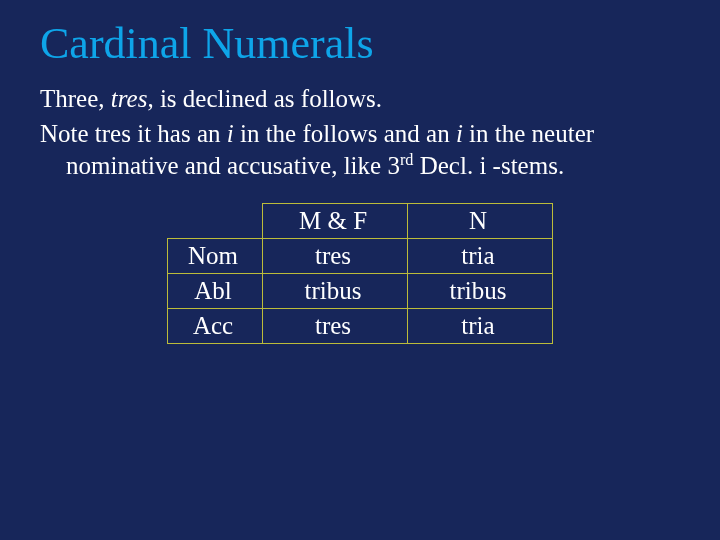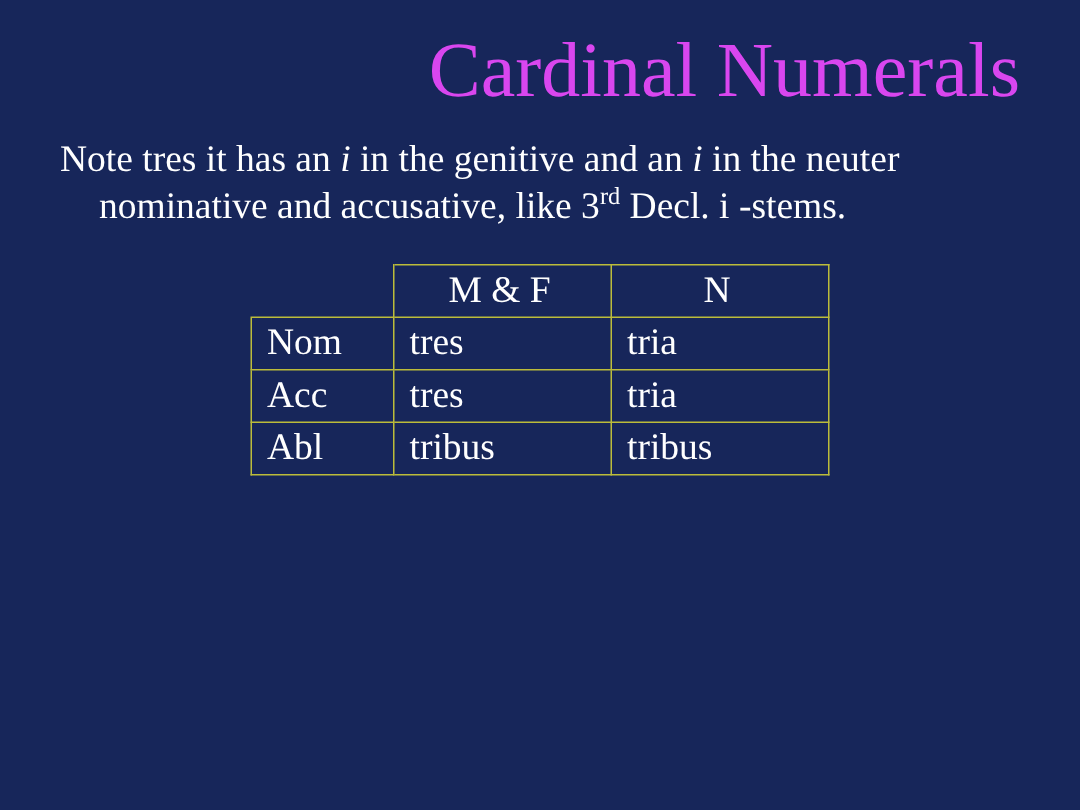--- a/index.html
+++ b/index.html
@@ -10,23 +10,23 @@
     background: #17265a;
     font-family: "Palatino Linotype", "Book Antiqua", Palatino, Georgia, serif;
   }
   .slide {
     box-sizing: border-box;
     width: 720px;
     height: 540px;
     padding: 18px 40px 30px 40px;
   }
   .title {
-    color: #d946ef;
-    font-size: 52px;
-    text-align: right;
+    color: #0ea5e9;
+    font-size: 44px;
+    text-align: left;
     margin: 0 0 14px 0;
     font-weight: normal;
   }
   .body-text {
     color: #ffffff;
     font-size: 25px;
     line-height: 1.25;
     margin: 0 0 4px 0;
   }
   .indent-note {
@@ -47,21 +47,21 @@
     justify-content: center;
   }
   table {
     border-collapse: collapse;
   }
   td, th {
     border: 1.5px solid #bcbc3a;
     color: #ffffff;
     font-size: 25px;
     font-weight: normal;
-    text-align: left;
+    text-align: center;
     padding: 3px 14px 3px 10px;
     font-family: inherit;
   }
   td.case-label {
     width: 70px;
   }
   td.mf, th.mf {
     width: 120px;
   }
   td.n, th.n {
@@ -76,45 +76,48 @@
     background: transparent;
   }
 </style>
 </head>
 <body>
 
 <div class="slide">
 
   <h1 class="title">Cardinal Numerals</h1>
 
+  <p class="body-text">
+    <span>Three, </span><span class="italic">tres</span><span>, is declined as follows.</span>
+  </p>
 
   <p class="body-text indent-note">
-    <span>Note tres it has an </span><span class="italic">i</span><span> in the genitive and an </span><span class="italic">i</span><span> in the neuter nominative and accusative, like 3</span><sup>rd</sup><span> Decl. i -stems.</span>
+    <span>Note tres it has an </span><span class="italic">i</span><span> in the follows and an </span><span class="italic">i</span><span> in the neuter nominative and accusative, like 3</span><sup>rd</sup><span> Decl. i -stems.</span>
   </p>
 
   <div class="table-wrap">
     <table>
       <tbody>
           <tr>
         <th class="corner"></th>
         <th class="header mf">M &amp; F</th>
         <th class="header n">N</th>
       </tr>
       <tr>
         <td class="case-label">Nom</td>
         <td class="mf">tres</td>
         <td class="n">tria</td>
       </tr>
       <tr>
+        <td class="case-label">Abl</td>
+        <td class="mf">tribus</td>
+        <td class="n">tribus</td>
+      </tr>
+      <tr>
         <td class="case-label">Acc</td>
         <td class="mf">tres</td>
         <td class="n">tria</td>
-      </tr>
-      <tr>
-        <td class="case-label">Abl</td>
-        <td class="mf">tribus</td>
-        <td class="n">tribus</td>
       </tr>
     </tbody>
       </table>
   </div>
 
 </div>
 
 </body></html>

